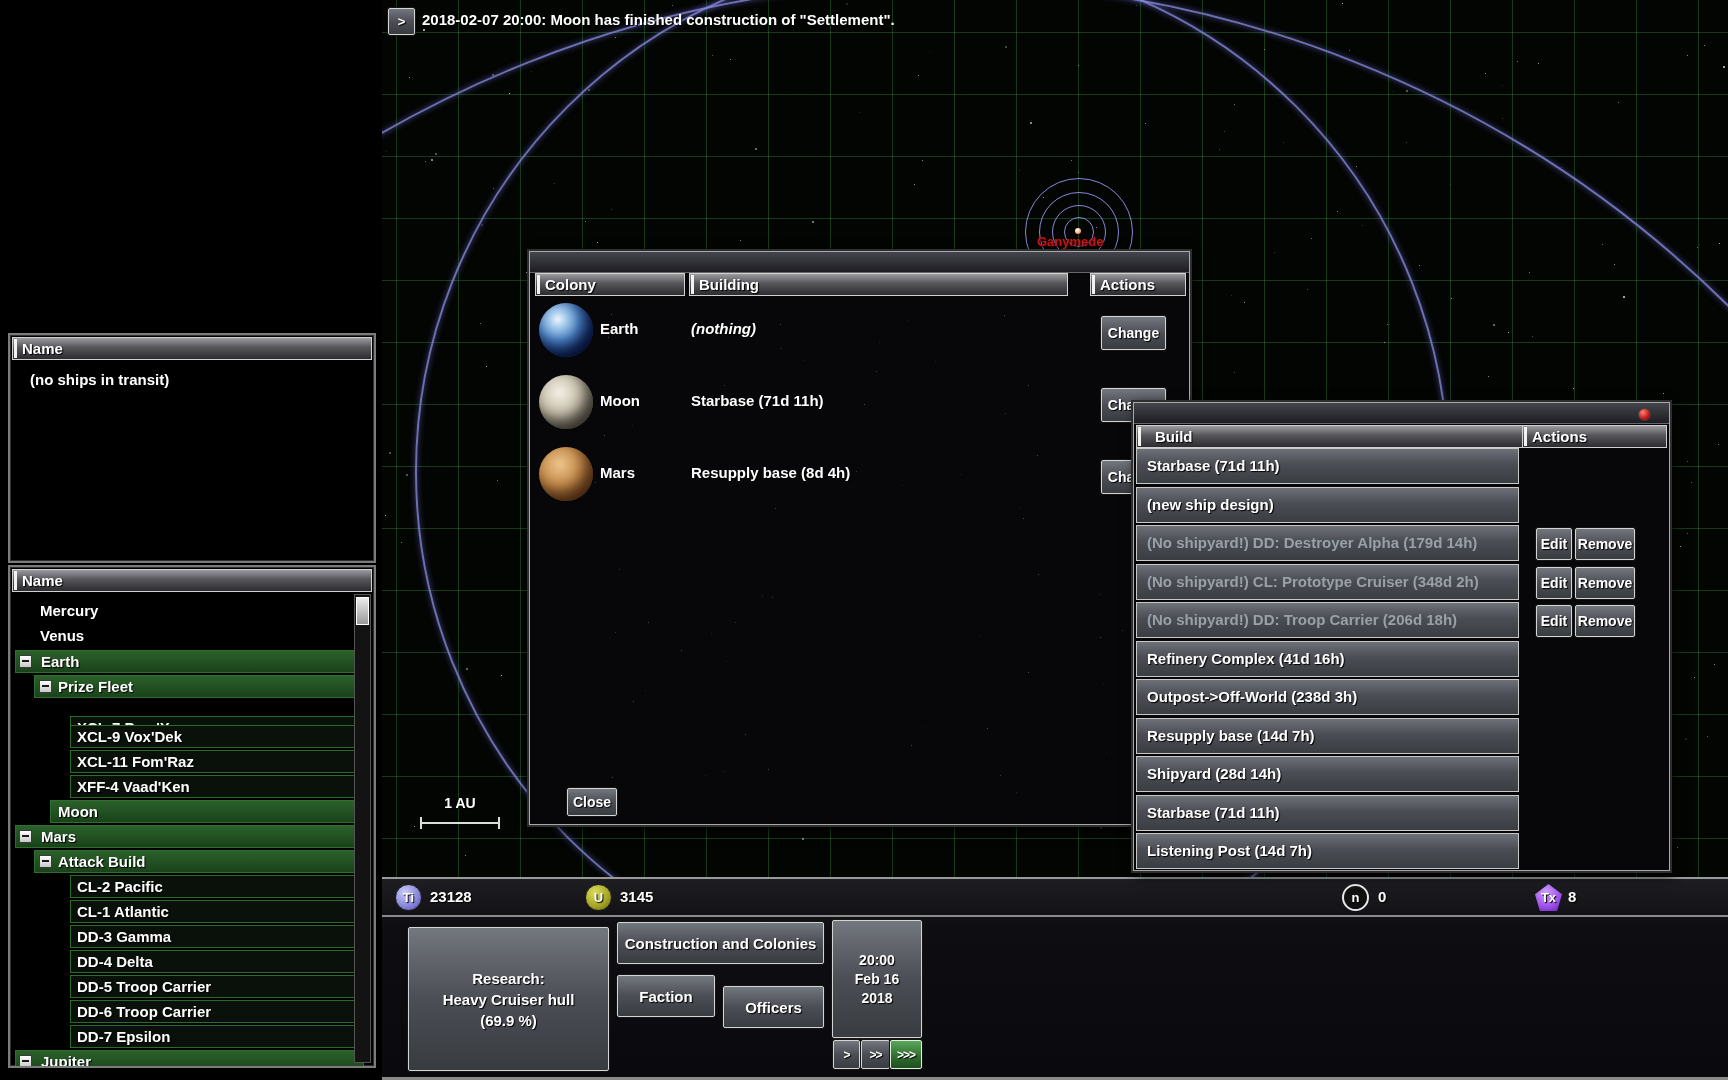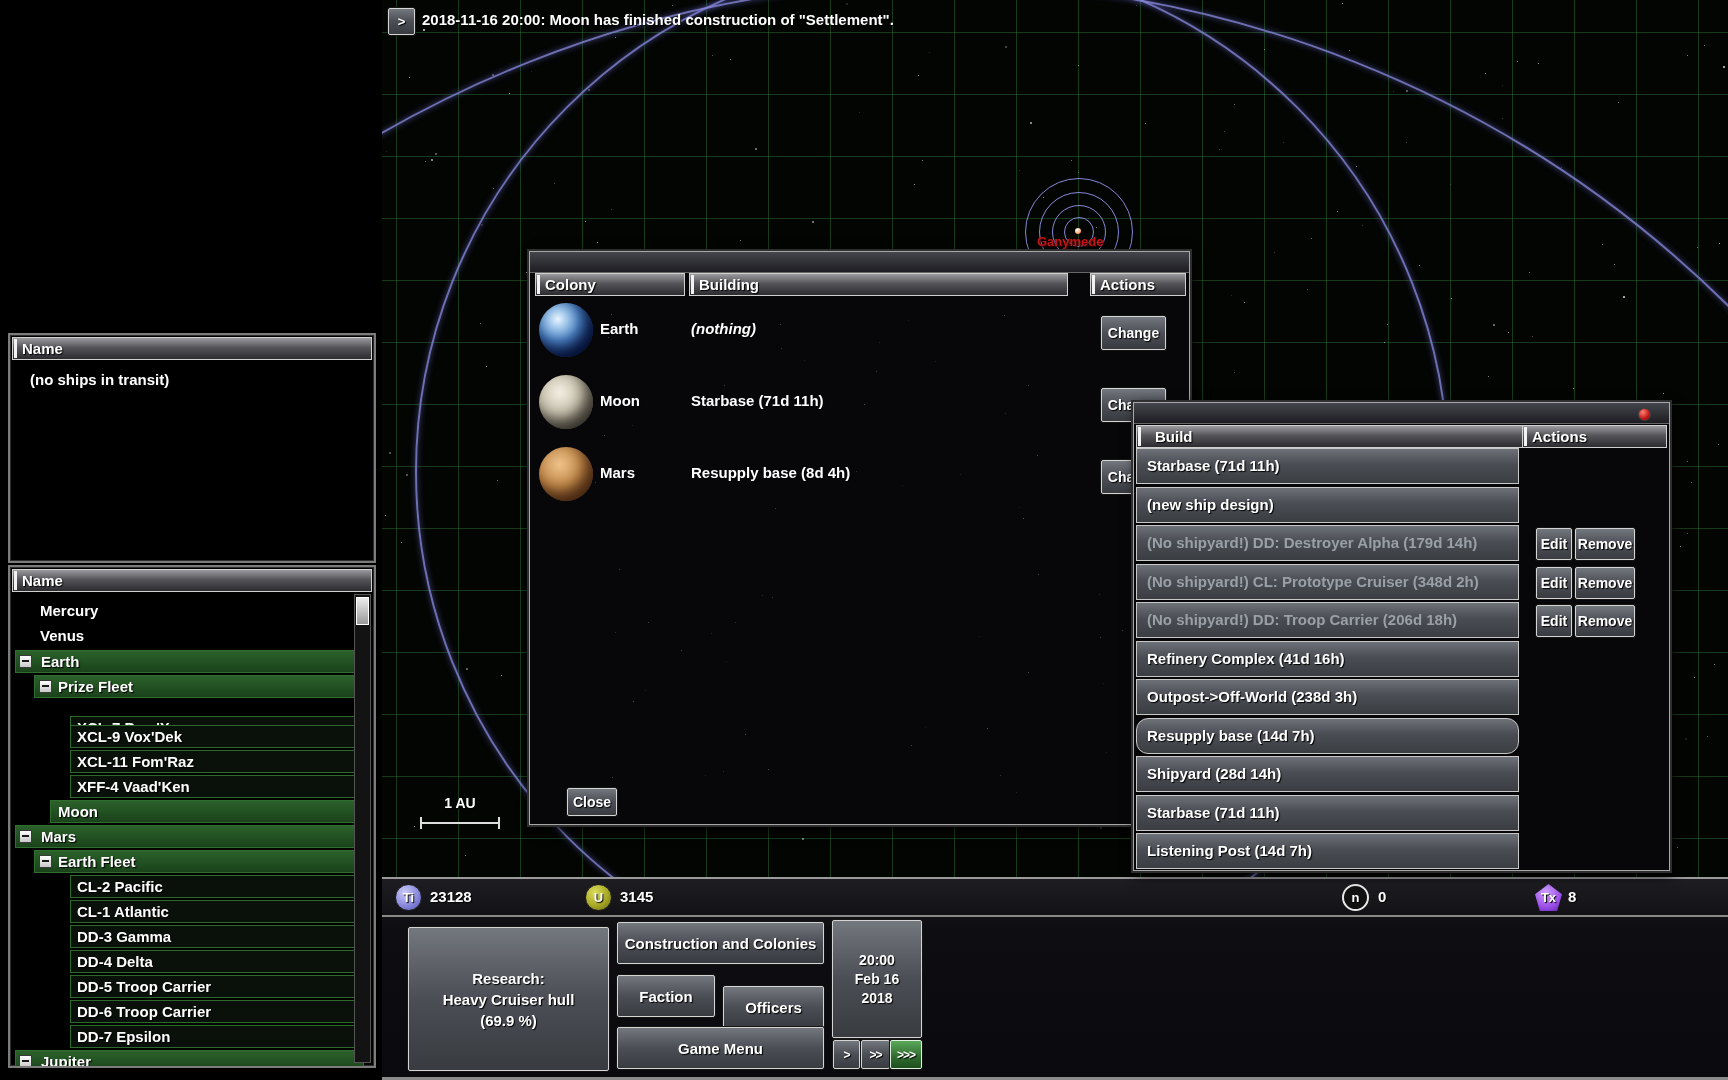--- a/index.html
+++ b/index.html
@@ -357,21 +357,21 @@
       </div>
     <div class="orbit" style="left:33px;top:-45px;width:1030px;height:1030px;"></div>
     <div class="orbit" style="left:-560px;top:-18px;width:2236px;height:2236px;"></div>
     <div class="ring" style="left:682px;top:217px;width:28px;height:28px;"></div>
     <div class="ring" style="left:670px;top:205px;width:52px;height:52px;"></div>
     <div class="ring" style="left:657px;top:192px;width:78px;height:78px;"></div>
     <div class="ring" style="left:643px;top:178px;width:106px;height:106px;"></div>
     <div class="moon-dot" style="left:693px;top:228px;"></div>
     <div class="ganymede" style="left:655px;top:234px;">Ganymede</div>
     <div class="msg-btn btn">&gt;</div>
-    <div class="msg-text ts">2018-11-16 20:00: Moon has finished construction of "Settlement".</div>
+    <div class="msg-text ts">2018-02-07 20:00: Moon has finished construction of "Settlement".</div>
     <div class="scale">
       <div class="scale-label ts">1 AU</div>
       <div class="scale-line"></div>
       <div class="scale-tick" style="left:0;"></div>
       <div class="scale-tick" style="right:0;"></div>
     </div>
   </div>
 
   <div class="panel" id="transit-panel">
     <div class="hd">
@@ -415,21 +415,21 @@
         </div>
         <div class="trow t-moon" style="top: 206px; left: 40px; width: 314px;">
           <div class="tlabel" style="left: 7px;">Moon</div>
         </div>
         <div class="trow t-group0" style="top: 231px; left: 5px; width: 349px;">
           <div class="tbox" style="left: 3px;"></div>
           <div class="tlabel" style="left: 25px;">Mars</div>
         </div>
         <div class="trow t-group1" style="top: 256px; left: 24px; width: 330px;">
           <div class="tbox" style="left: 4px;"></div>
-          <div class="tlabel" style="left: 23px;">Earth Fleet</div>
+          <div class="tlabel" style="left: 23px;">Attack Build</div>
         </div>
         <div class="trow t-ship" style="top: 281px; left: 60px; width: 294px;">
           <div class="tlabel" style="left: 6px;">CL-2 Pacific</div>
         </div>
         <div class="trow t-ship" style="top: 306px; left: 60px; width: 294px;">
           <div class="tlabel" style="left: 6px;">CL-1 Atlantic</div>
         </div>
         <div class="trow t-ship" style="top: 331px; left: 60px; width: 294px;">
           <div class="tlabel" style="left: 6px;">DD-3 Gamma</div>
         </div>
@@ -566,21 +566,21 @@
         <div class="btn mini-btn" style="left: 402px; top: 125px; width: 34px;">Edit</div>
         <div class="btn mini-btn" style="left: 441px; top: 125px; width: 58px;">Remove</div>
         <div class="buildrow disabled" style="top: 161px;">(No shipyard!) CL: Prototype Cruiser (348d 2h)</div>
         <div class="btn mini-btn" style="left: 402px; top: 164px; width: 34px;">Edit</div>
         <div class="btn mini-btn" style="left: 441px; top: 164px; width: 58px;">Remove</div>
         <div class="buildrow disabled" style="top: 199px;">(No shipyard!) DD: Troop Carrier (206d 18h)</div>
         <div class="btn mini-btn" style="left: 402px; top: 202px; width: 34px;">Edit</div>
         <div class="btn mini-btn" style="left: 441px; top: 202px; width: 58px;">Remove</div>
         <div class="buildrow" style="top: 238px;">Refinery Complex (41d 16h)</div>
         <div class="buildrow" style="top: 276px;">Outpost-&gt;Off-World (238d 3h)</div>
-        <div class="buildrow" style="top: 315px; border-radius: 12px;">Resupply base (14d 7h)</div>
+        <div class="buildrow" style="top: 315px;">Resupply base (14d 7h)</div>
         <div class="buildrow" style="top: 353px;">Shipyard (28d 14h)</div>
         <div class="buildrow" style="top: 392px;">Starbase (71d 11h)</div>
         <div class="buildrow" style="top: 430px;">Listening Post (14d 7h)</div>
       </div>
   </div>
 
   <div class="bottom" id="bottombar">
     <div class="res-div"></div>
     <div id="resource-bar">
         <div class="res-icon ic-ti" style="left: 13px;">Ti</div>
@@ -593,21 +593,20 @@
         <div class="res-val" style="left: 1186px;">8</div>
       </div>
     <div class="research btn">
       <span>Research:</span>
       <span>Heavy Cruiser hull</span>
       <span>(69.9 %)</span>
     </div>
     <div class="b-cac btn">Construction and Colonies</div>
     <div class="b-fac btn">Faction</div>
     <div class="b-off btn">Officers</div>
-    <div class="b-gm btn">Game Menu</div>
     <div class="clock btn">
       <span>20:00</span>
       <span>Feb 16</span>
       <span>2018</span>
     </div>
     <div id="speed-controls">
         <div class="btn spd" style="left: 451px; width: 25px;">&gt;</div>
         <div class="btn spd" style="left: 479px; width: 27px;">&gt;&gt;</div>
         <div class="btn spd active" style="left: 508px; width: 30px;">&gt;&gt;&gt;</div>
       </div>

